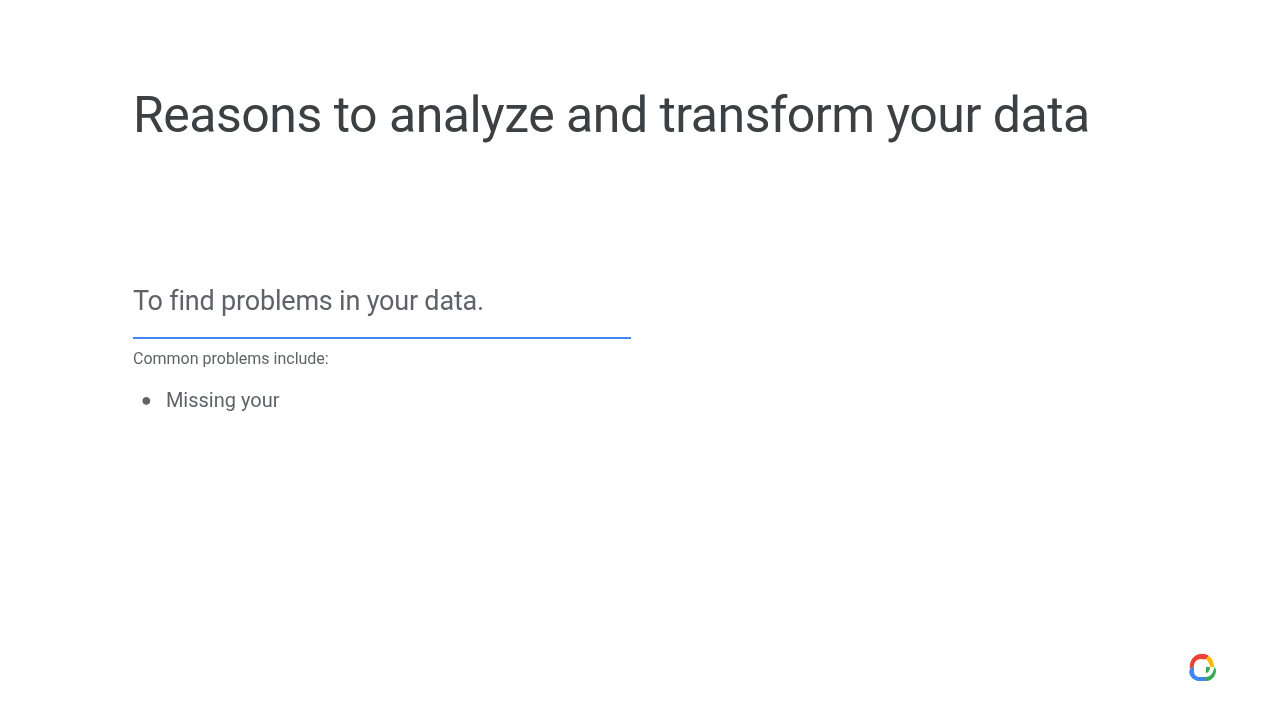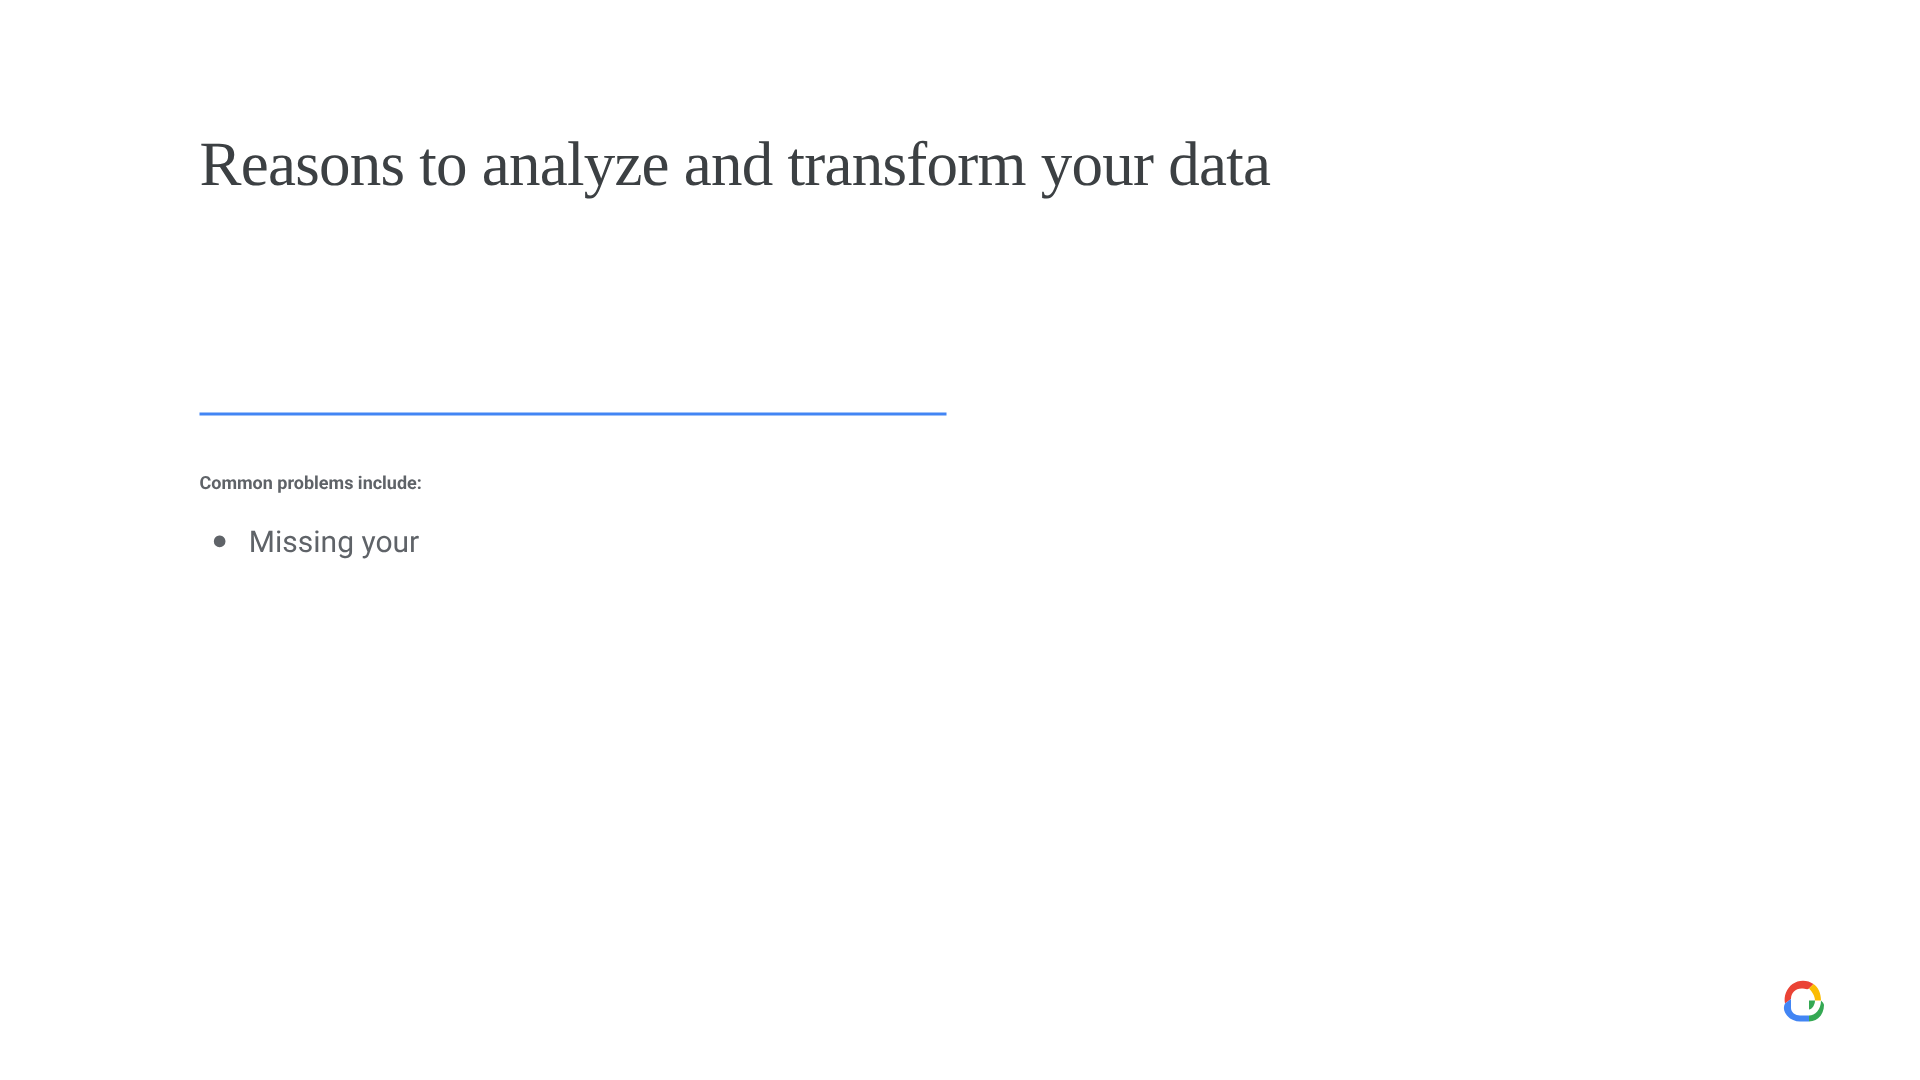--- a/index.html
+++ b/index.html
@@ -17,26 +17,25 @@
       overflow: hidden;
     }
     
     .slide-container {
       padding: 85px 133px 0 133px;
       height: 100%;
       position: relative;
     }
     
     .slide-title {
-      font-size: 42px;
+      font-size: 50px;
       font-weight: 400;
       color: #3c4043;
       letter-spacing: -0.5px;
       line-height: 1.2;
-      font-family: Liberation Serif, serif;
     }
     
     .content-section {
       margin-top: 140px;
     }
     
     .subtitle {
       font-size: 27px;
       font-weight: 400;
       color: #5f6368;
@@ -44,24 +43,24 @@
     }
     
     .divider {
       width: 498px;
       height: 2px;
       background: #4285f4;
       margin-top: 20px;
     }
     
     .list-heading {
-      font-size: 12px;
-      font-weight: 700;
+      font-size: 16px;
+      font-weight: 400;
       color: #5f6368;
-      margin-top: 38px;
+      margin-top: 10px;
     }
     
     .bullet-list {
       list-style: none;
       margin-top: 20px;
     }
     
     .bullet-item {
       font-size: 20px;
       font-weight: 400;
@@ -86,20 +85,21 @@
       height: 36px;
     }
   </style>
 </head>
 <body>
 
 <div class="slide-container">
   <h1 class="slide-title">Reasons to analyze and transform your data</h1>
 
   <div class="content-section">
+    <div class="subtitle">To find problems in your data.</div>
     <div class="divider"></div>
     <div class="list-heading">Common problems include:</div>
     <ul class="bullet-list">
       <li class="bullet-item">
         <span class="bullet-dot">●</span>
         <span>Missing your</span>
       </li>
     </ul>
   </div>
 

